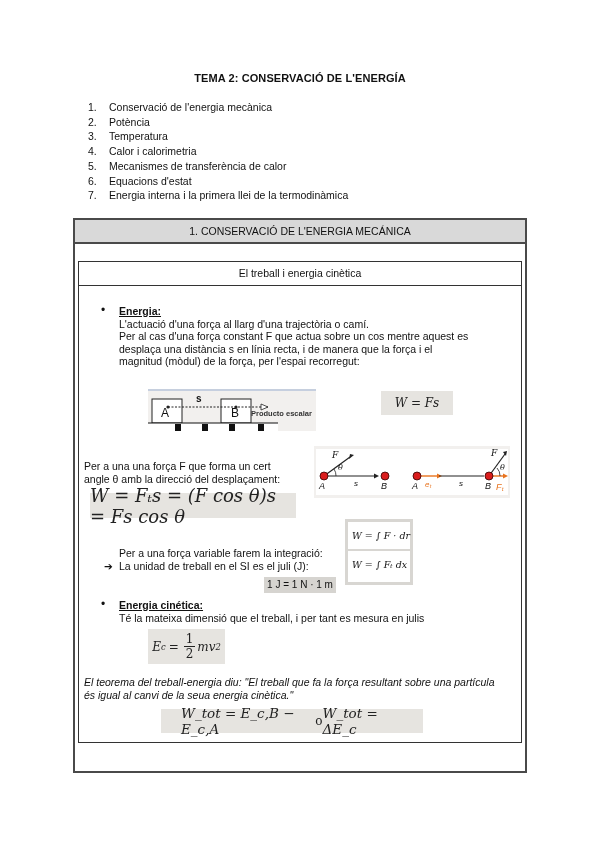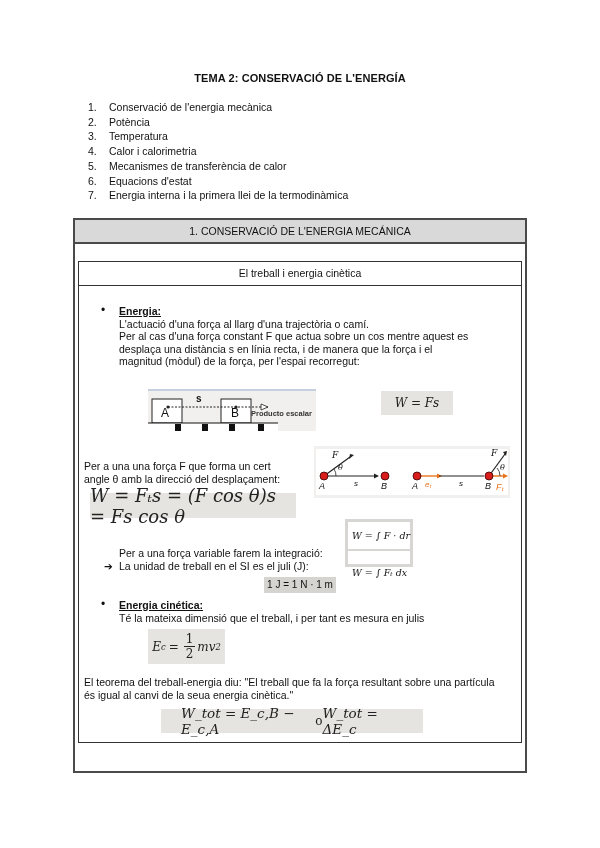--- a/index.html
+++ b/index.html
@@ -142,25 +142,25 @@
   <span class="abs" style="top:2px;left:177px;font-size:9px;font-style:italic;font-family:'DejaVu Serif',serif;">F</span>
   <span class="abs" style="top:17px;left:186px;font-size:8px;font-style:italic;font-family:'DejaVu Serif',serif;">θ</span>
   <span class="abs" style="top:34px;left:182px;font-size:9px;font-style:italic;color:#e8731e;">Fₜ</span>
 </div>
 
 <div class="abs para" style="top:547px;left:119px;">Per a una força variable farem la integració:</div>
 <div class="abs para" style="top:560px;left:104px;">➔</div>
 <div class="abs para" style="top:560px;left:119px;">La unidad de treball en el SI es el juli (J):</div>
 <div class="abs unit" style="top:577px;left:264px;width:72px;height:16px;">1 J = 1 N · 1 m</div>
 
-<div class="abs intbox" style="top:519px;left:345px;width:68px;height:48px;">
+<div class="abs intbox" style="top:519px;left:345px;width:68px;height:66px;">
   <div style="height:27px;border-bottom:2px solid #d8d6d2;display:flex;align-items:center;padding-left:4px;">
     <span>W = ∫ F · dr</span>
   </div>
-  <div style="height:27px;display:flex;align-items:flex-end;padding-left:4px;">
+  <div style="height:27px;display:flex;align-items:center;padding-left:4px;">
     <span>W = ∫ Fₜ dx</span>
   </div>
 </div>
 
 <div class="abs bullet" style="top:597px;left:101px;">•</div>
 <div class="abs para" style="top:599px;left:119px;">
   <div class="uhead">Energia cinética:</div>
   <div>Té la mateixa dimensió que el treball, i per tant es mesura en julis</div>
 </div>
 <div class="abs eqbox" style="top:629px;left:148px;width:77px;height:35px;font-size:12px;">
@@ -168,21 +168,21 @@
     <sub>c</sub>
   <span style="font-style:normal;margin:0 3px;">=</span>
   <span class="frac">
       <span>1</span>
       <span>2</span>
     </span>
   <span>mv</span>
     <sup>2</sup>
 </div>
 
-<div class="abs para" style="top:676px;left:84px;width:440px;">
+<div class="abs para" style="top:676px;left:84px;width:440px;font-style:italic;">
   <div>El teorema del treball-energia diu: "El treball que fa la força resultant sobre una partícula</div>
   <div>és igual al canvi de la seua energia cinètica."</div>
 </div>
 <div class="abs eqbox" style="top:709px;left:161px;width:262px;height:24px;font-size:13.5px;justify-content:space-between;padding:0 20px;box-sizing:border-box;">
   <span>W_tot = E_c,B − E_c,A</span>
   <span style="font-style:normal;font-size:12px;">o</span>
   <span>W_tot = ΔE_c</span>
 </div>
 
 </body></html>

